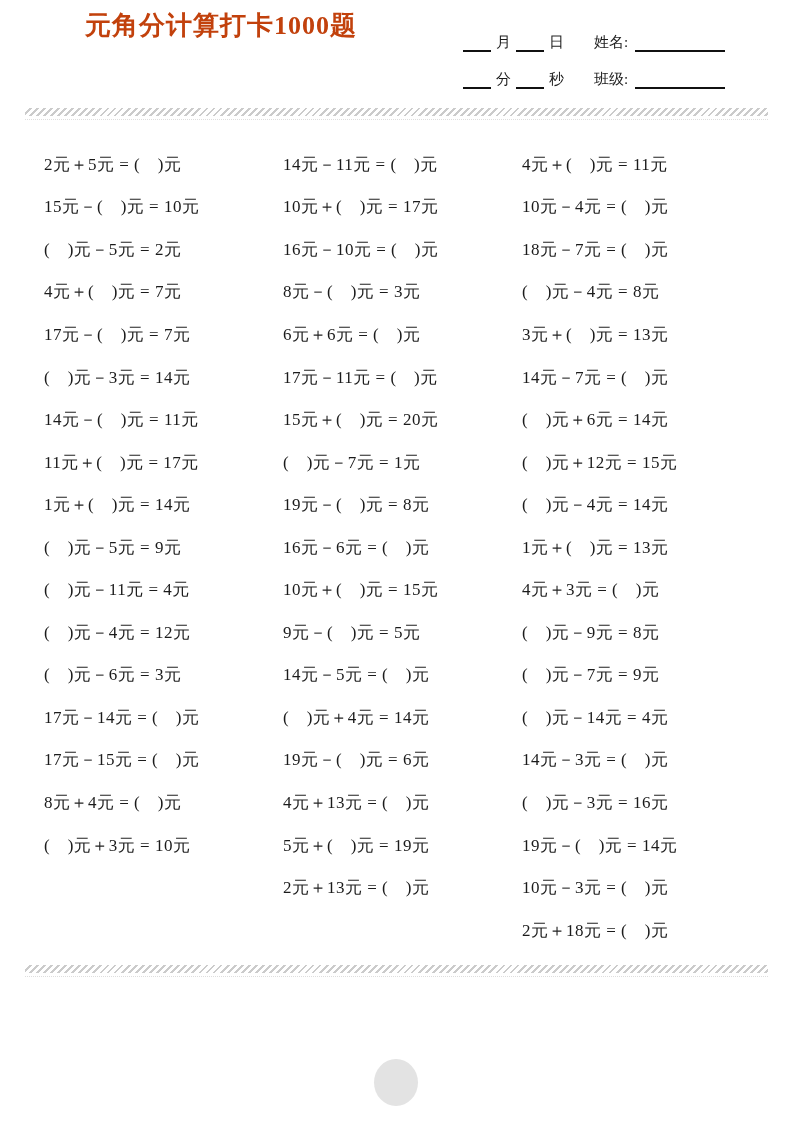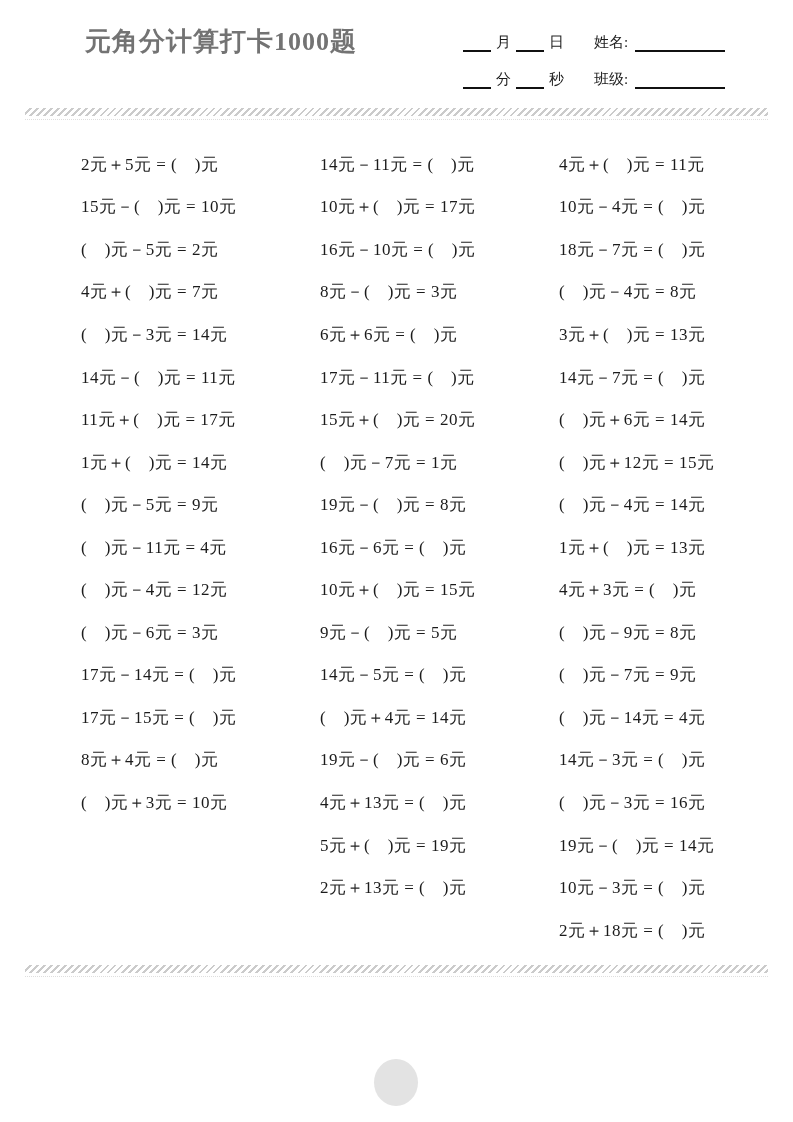--- a/index.html
+++ b/index.html
@@ -9,25 +9,25 @@
     background: #ffffff;
     font-family: "Liberation Serif", "DejaVu Serif", serif;
     color: #1b1b1b;
     overflow: hidden;
   }
 
   
   .header { position: relative; height: 108px; }
   .title {
     position: absolute;
-    left: 85px; top: 24px;
+    left: 85px; top: 8px;
     font-size: 26px;
     font-weight: 700;
     letter-spacing: 1px;
-    color: #737373;
+    color: #c2410c;
   }
   .meta {
     position: absolute;
     left: 458px; top: 30px;
     font-size: 15px;
   }
   .meta-row {
     display: flex;
     align-items: flex-end;
     height: 22px;
@@ -61,21 +61,21 @@
     left: 0; right: 0; top: 11px;
     border-top: 1px dotted #dedede;
   }
 
   
   .problems {
     margin: 27px 0 0 44px;
     display: grid;
     grid-template-columns: 239px 239px 239px;
   }
-  .p-col { display: block; margin-left: 37px; }
+  .p-col { display: block; }
   .p-cell {
     height: 42.55px;
     display: flex;
     align-items: center;
     font-size: 17px;
     letter-spacing: 0.5px;
     white-space: nowrap;
   }
 
   .bottom-divider { margin-top: 14px; }
@@ -120,20 +120,21 @@
 </div>
 
 <div class="divider"></div>
 
 <div class="problems" id="problems">
   <div class="p-col">
       <div class="p-cell">2元＋5元 = (　)元</div>
       <div class="p-cell">15元－(　)元 = 10元</div>
       <div class="p-cell">(　)元－5元 = 2元</div>
       <div class="p-cell">4元＋(　)元 = 7元</div>
+      <div class="p-cell">17元－(　)元 = 7元</div>
       <div class="p-cell">(　)元－3元 = 14元</div>
       <div class="p-cell">14元－(　)元 = 11元</div>
       <div class="p-cell">11元＋(　)元 = 17元</div>
       <div class="p-cell">1元＋(　)元 = 14元</div>
       <div class="p-cell">(　)元－5元 = 9元</div>
       <div class="p-cell">(　)元－11元 = 4元</div>
       <div class="p-cell">(　)元－4元 = 12元</div>
       <div class="p-cell">(　)元－6元 = 3元</div>
       <div class="p-cell">17元－14元 = (　)元</div>
       <div class="p-cell">17元－15元 = (　)元</div>

